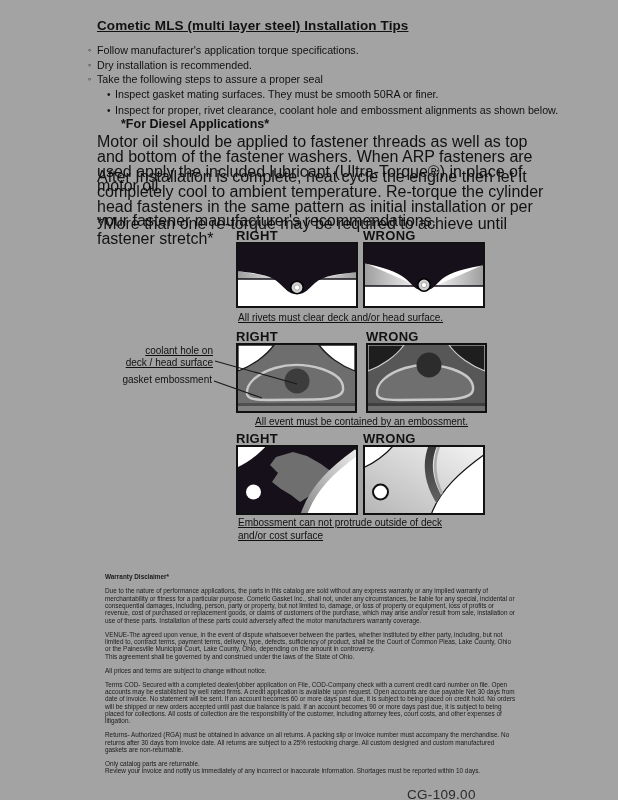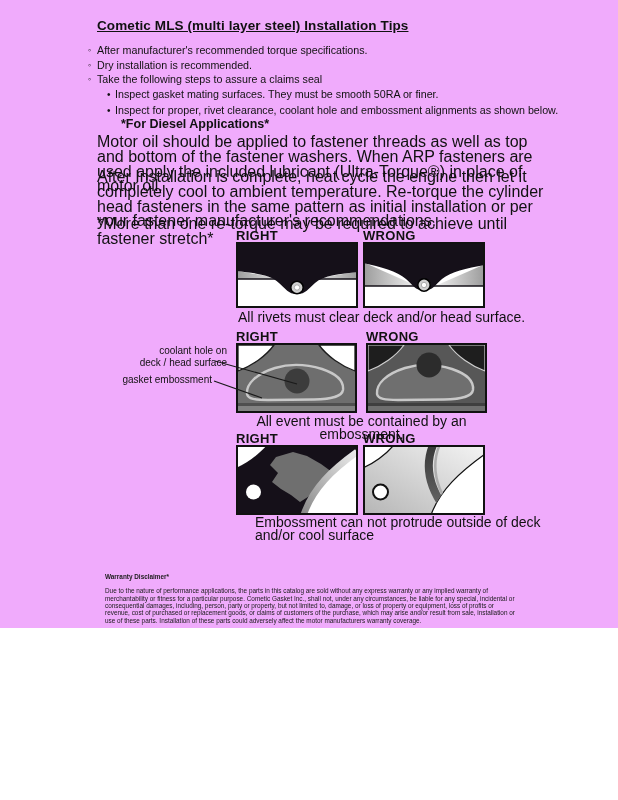--- a/index.html
+++ b/index.html
@@ -1,59 +1,59 @@
 <!DOCTYPE html>
 <html><head>
 <meta charset="utf-8">
 <style>
   html,body{margin:0;padding:0;background:#ffffff;}
-  .page{position:relative;width:618px;height:628px;background:#f0abfc;
+  .page{position:relative;width:618px;height:800px;background:#a3a3a3;
         font-family:"Liberation Sans",sans-serif;color:#111;overflow:hidden;}
 
   .doc-title{position:absolute;left:97px;top:18px;font-size:13.5px;font-weight:bold;
              text-decoration:underline;letter-spacing:.1px;}
 
   .bullets{position:absolute;left:88px;top:43px;width:472px;font-size:10.7px;line-height:14.7px;}
   .bullet-line{white-space:nowrap;}
   .mk1{display:inline-block;width:9px;font-size:9px;vertical-align:1px;}
   .sub-line{padding-left:19px;white-space:nowrap;}
   .mk2{display:inline-block;width:8px;font-size:10px;}
 
   .diesel-heading{position:absolute;left:97px;top:117px;font-size:12.5px;font-weight:bold;margin-left:24px;}
   .para{position:absolute;left:97px;width:455px;font-size:16px;line-height:14.8px;}
   .para1{top:135px;}
   .para2{top:170px;}
   .note{top:217px;}
 
   .dg-header{position:absolute;width:122px;text-align:left;font-weight:bold;font-size:13px;letter-spacing:.3px;}
   .dg-panel{position:absolute;}
   .dg-panel svg{display:block;}
-  .dg-caption{position:absolute;font-size:14px;line-height:13px;}
+  .dg-caption{position:absolute;font-size:10px;line-height:13px;text-decoration:underline;}
   .caption-center{text-align:center;}
 
   .label-right{position:absolute;text-align:right;font-size:10px;line-height:11.6px;color:#111;}
   .leader-svg{position:absolute;left:100px;top:340px;pointer-events:none;z-index:5;}
 
   .warranty{position:absolute;left:105px;top:573px;width:413px;font-size:6.4px;line-height:7.35px;color:#1a1a1a;}
   .warranty p{margin:0 0 6.6px 0;}
   .wh{font-weight:bold;margin-bottom:7px;}
 
   .footer-code{position:absolute;left:407px;top:755px;font-size:13.5px;color:#2b2b2b;letter-spacing:.3px;margin-top:32px;}
 </style>
 </head>
 <body>
 
 <div class="page">
 
   <div class="doc-title">Cometic MLS (multi layer steel) Installation Tips</div>
 
   <div class="bullets">
-    <div class="bullet-line"><span class="mk1">◦</span><span>After manufacturer's recommended torque specifications.</span></div>
+    <div class="bullet-line"><span class="mk1">◦</span><span>Follow manufacturer's application torque specifications.</span></div>
     <div class="bullet-line"><span class="mk1">◦</span><span>Dry installation is recommended.</span></div>
-    <div class="bullet-line"><span class="mk1">◦</span><span>Take the following steps to assure a claims seal</span></div>
+    <div class="bullet-line"><span class="mk1">◦</span><span>Take the following steps to assure a proper seal</span></div>
     <div class="sub-line"><span class="mk2">•</span><span>Inspect gasket mating surfaces.  They must be smooth 50RA or finer.</span></div>
     <div class="sub-line"><span class="mk2">•</span><span>Inspect for proper, rivet clearance, coolant hole and embossment alignments as shown below.</span></div>
   </div>
 
   <div class="diesel-heading">*For Diesel Applications*</div>
   <div class="para para1">Motor oil should be applied to fastener threads as well as top and bottom of the fastener washers. When ARP fasteners are used apply the included lubricant (Ultra-Torque®) in place of motor oil.</div>
   <div class="para para2">After Installation is complete, heat cycle the engine then let it completely cool to ambient temperature. Re-torque the cylinder head fasteners in the same pattern as initial installation or per your fastener manufacturer's recommendations.</div>
   <div class="para note">*More than one re-torque may be required to achieve until fastener stretch*</div>
 
   <div class="dg-header" style="left:236px;top:228px;">RIGHT</div>
@@ -129,21 +129,21 @@
       <path d="M2,2 H38 C30,13 16,23 2,28 Z" fill="#1e1e1e" stroke="#cfcfcf" stroke-width="1.2"></path>
       <path d="M119,2 H83 C91,13 105,23 119,28 Z" fill="#1e1e1e" stroke="#cfcfcf" stroke-width="1.2"></path>
       <path d="M11,51 C10,41 20,31 39,25 C54,20.5 68,20.5 86,26 C101,31 108,38 107,47 C106,53 98,56 78,56.5 L32,57 C19,57 12,56 11,51 Z" fill="#6f6f6f" stroke="#c8c8c8" stroke-width="2.4"></path>
       <circle cx="63" cy="22" r="12.5" fill="#2c2c2c"></circle>
       <rect x="2" y="60" width="117" height="3" fill="#3f3f3f"></rect>
       <rect x="2" y="63" width="117" height="5" fill="#6f6f6f"></rect>
       <rect x="1" y="1" width="119" height="68" fill="none" stroke="#111" stroke-width="2"></rect>
     </svg>
   </div>
 
-  <div class="label-right" style="left:104px;top:345px;width:123px;">
+  <div class="label-right" style="left:90px;top:345px;width:123px;text-decoration:underline;">
     <span>coolant hole on</span><br>
     <span>deck / head surface</span>
   </div>
   <div class="label-right" style="left:90px;top:374px;width:122px;">gasket embossment</div>
 
   <svg class="leader-svg" width="260" height="70" viewBox="0 0 260 70">
     <line x1="115" y1="21" x2="197" y2="44" stroke="#1a1a1a" stroke-width="1.1"></line>
     <line x1="114" y1="41" x2="162" y2="58" stroke="#1a1a1a" stroke-width="1.1"></line>
   </svg>
 
@@ -188,23 +188,23 @@
       <path d="M31,0 H122 V9 C97,27 77,45 68,70 H0 V23 C13,17 23,9 31,0 Z" fill="url(#lg3)" stroke="#111" stroke-width="1.2"></path>
       <g clip-path="url(#clipW3)">
         <path d="M70,0 C61,22 66,45 87,70" stroke="url(#db3)" stroke-width="8" fill="none"></path>
         <path d="M76.5,0 C67.5,22 72.5,45 93,70" stroke="#adadad" stroke-width="2.5" fill="none"></path>
       </g>
       <circle cx="17.5" cy="47" r="7.5" fill="#ffffff" stroke="#111" stroke-width="2"></circle>
       <rect x="1" y="1" width="120" height="68" fill="none" stroke="#111" stroke-width="2"></rect>
     </svg>
   </div>
 
-  <div class="dg-caption" style="left:238px;top:516px;margin-left:17px;">
+  <div class="dg-caption" style="left:238px;top:516px;">
     <span>Embossment can not protrude outside of deck</span><br>
-    <span>and/or cool surface</span>
+    <span>and/or cost surface</span>
   </div>
 
   <div class="warranty">
     <div class="wh">Warranty Disclaimer*</div>
     <p>Due to the nature of performance applications, the parts in this catalog are sold without any express warranty or any implied warranty of merchantability or fitness for a particular purpose.  Cometic Gasket Inc., shall not, under any circumstances, be liable for any special, incidental or consequential damages, including, person, party or property, but not limited to, damage, or loss of property or equipment, loss of profits or revenue, cost of purchased or replacement goods, or claims of customers of the purchase, which may arise and/or result from sale, installation or use of these parts.  Installation of these parts could adversely affect the motor manufacturers warranty coverage.</p>
     <p>
       <span>VENUE-The agreed upon venue, in the event of dispute whatsoever between the parties, whether instituted by either party, including, but not limited to, contract terms, payment terms, delivery, type, defects, sufficiency of product, shall be the Court of Common Pleas, Lake County, Ohio or the Painesville Municipal Court, Lake County, Ohio, depending on the amount in controversy.</span><br>
       <span>This agreement shall be governed by and construed under the laws of the State of Ohio.</span>
     </p>
     <p>All prices and terms are subject to change without notice.</p>

